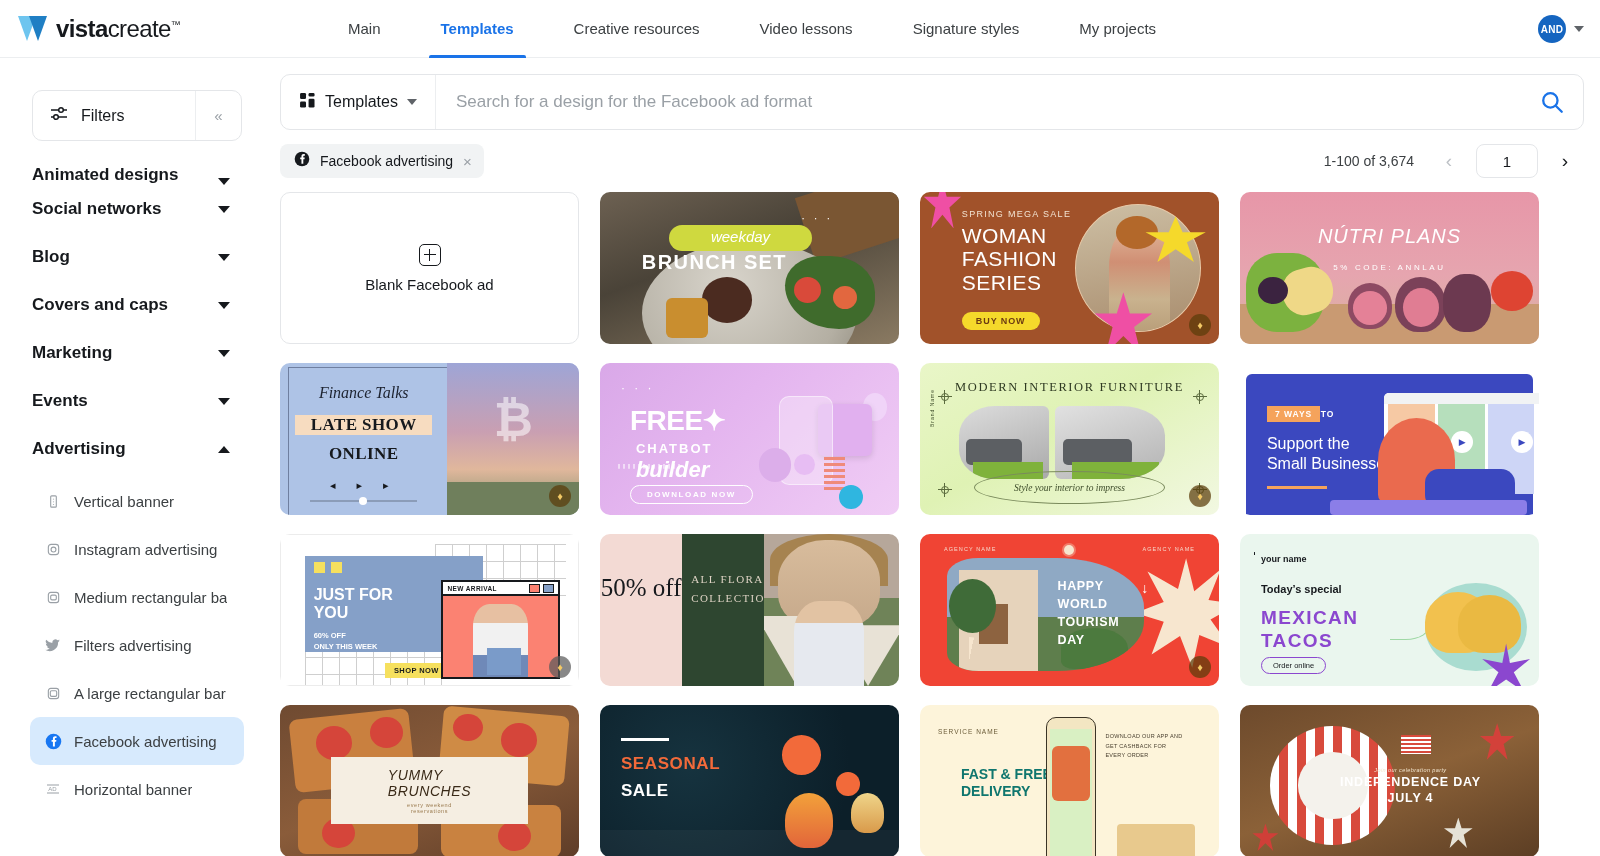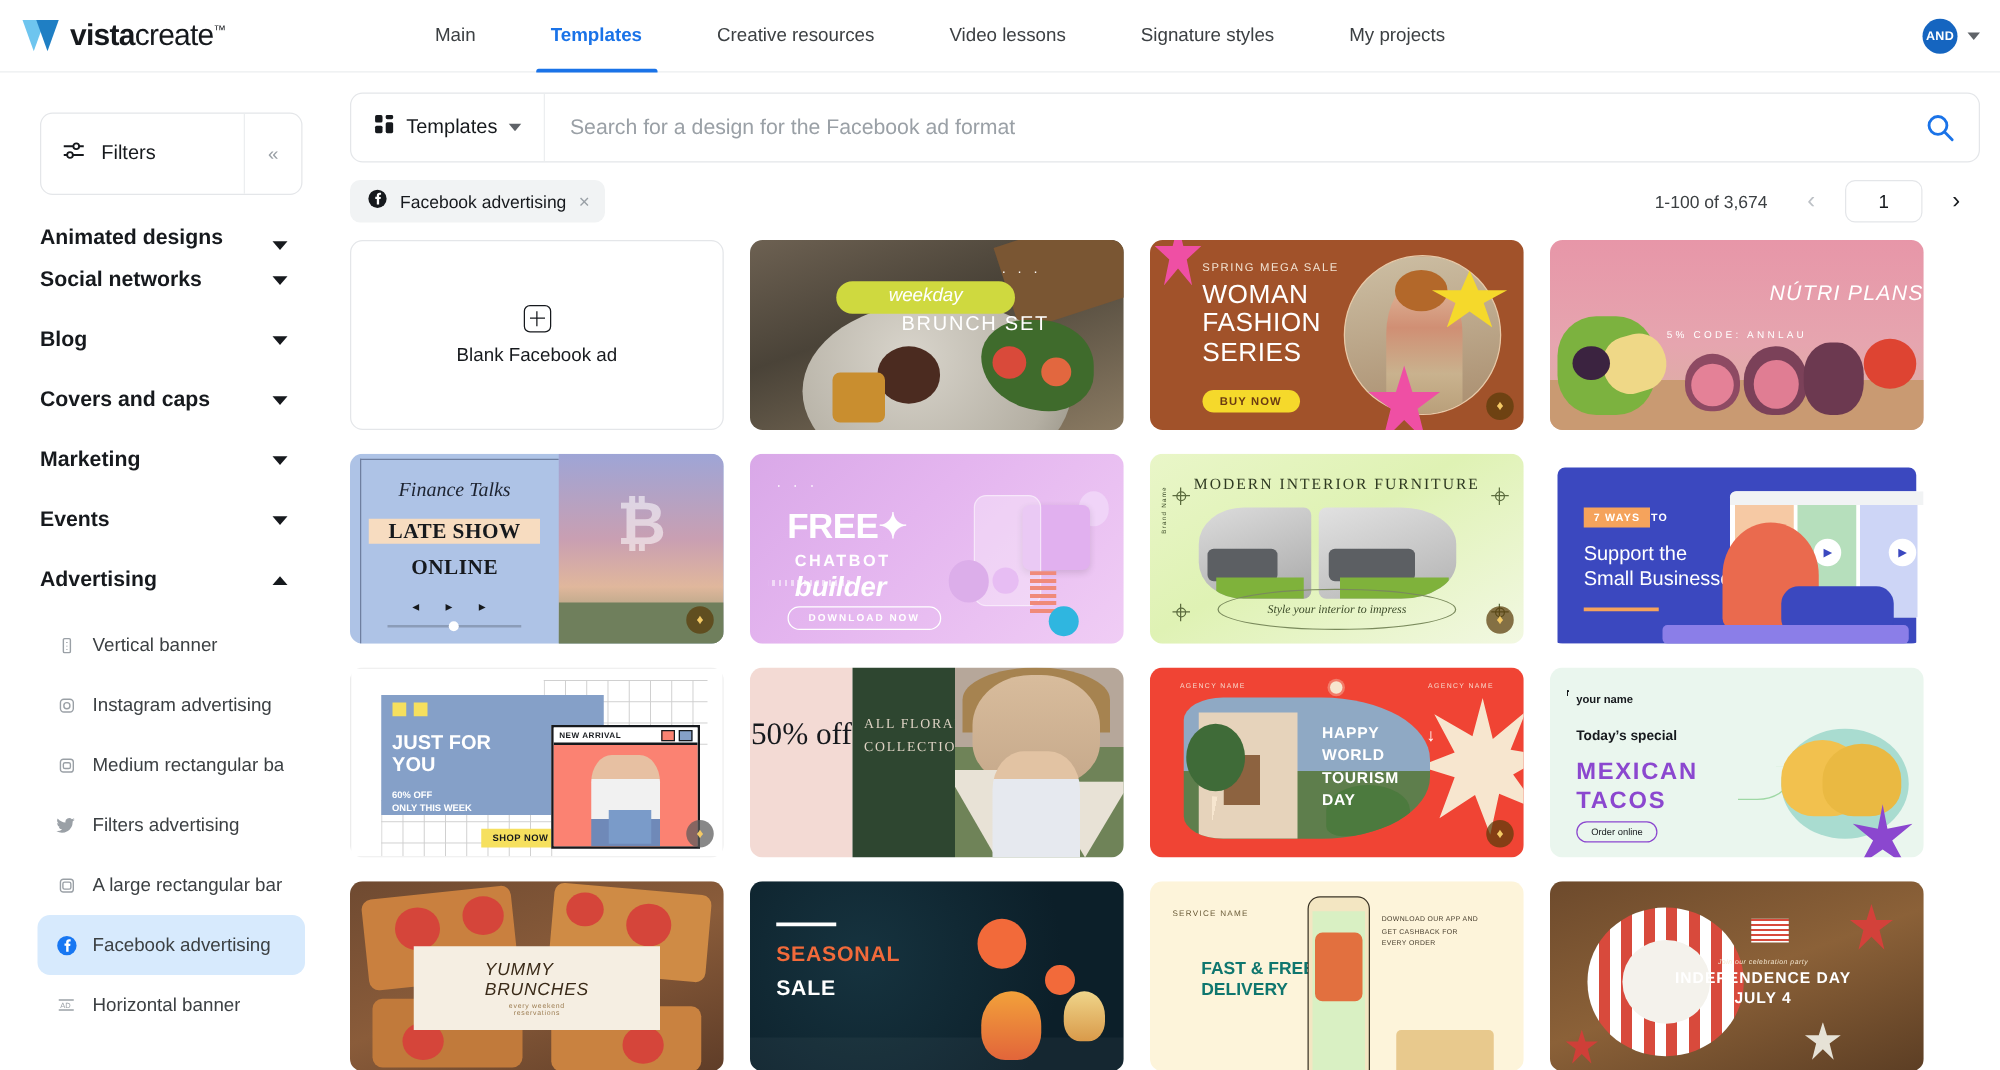--- a/index.html
+++ b/index.html
@@ -74,21 +74,21 @@
 
   
   .sidebar {
     width: 258px; flex: 0 0 258px;
     padding: 16px 0 0 0;
     position: relative;
     overflow: hidden;
   }
   .filters-box {
     margin: 16px 16px 0 32px;
-    height: 66px;
+    height: 51px;
     border: 1px solid #e4e6e9; border-radius: 10px;
     display: flex; align-items: flex-end;
     background: #fff;
   }
   .filters-left {
     flex: 1; display: flex; align-items: center; gap: 12px;
     padding-left: 16px; cursor: pointer; height: 100%;
   }
   .filters-label { font-size: 16px; color: #16191d; }
   .collapse-btn {
@@ -238,21 +238,21 @@
   .t-brunch .food2 { position:absolute; left:22%; top:70%; width:14%; height:26%; border-radius:6px; background:#c98e2f; }
   .t-brunch .greens { position:absolute; right:8%; top:42%; width:30%; height:48%; border-radius:40% 50% 40% 60%; background:#3f6b2c; }
   .t-brunch .tom1 { position:absolute; right:26%; top:56%; width:9%; height:17%; border-radius:50%; background:#d94a3a; }
   .t-brunch .tom2 { position:absolute; right:14%; top:62%; width:8%; height:15%; border-radius:50%; background:#e2673f; }
   .t-brunch .wood { position:absolute; right:-4%; top:-8%; width:36%; height:46%; background:#7a5633; transform:rotate(-18deg); }
   .t-brunch .pill {
     position:absolute; left:23%; top:22%; width:48%; height:17%;
     background:#cfd93f; border-radius: 999px;
   }
   .t-brunch .sc1 { position:absolute; left:23%; top:24%; width:48%; font-size:15px; font-style:italic; text-align:center; color:#fff; }
-  .t-brunch .sc2 { position:absolute; left:14%; top:39%; width:66%; text-align:right; font-size:16px; font-weight:400; letter-spacing:1.4px; color:#fff; }
+  .t-brunch .sc2 { position:absolute; left:14%; top:39%; width:66%; text-align:left; font-size:20px; font-weight:700; letter-spacing:1.4px; color:#fff; }
   .t-brunch .dots { position:absolute; right:22%; top:13%; font-size:11px; color:#fff; letter-spacing:3px; }
 
   
   .t-fashion { background:#a1522a; }
   .t-fashion .oval {
     position:absolute; right:6%; top:8%; width:42%; height:84%;
     border:1.6px solid #e7c9a8; border-radius:50%;
     overflow:hidden;
     background: linear-gradient(170deg,#cdbfa4,#a98d6e);
   }
@@ -291,21 +291,21 @@
   .t-nutri .board { position:absolute; left:0; right:0; bottom:0; height:26%; background:#c99a72; }
   .t-nutri .veg-l { position:absolute; left:2%; bottom:8%; width:26%; height:52%; border-radius:40%; background:#7cb23f; }
   .t-nutri .corn { position:absolute; left:14%; bottom:20%; width:17%; height:30%; border-radius:40%/50%; background:#efd887; transform:rotate(-16deg); }
   .t-nutri .berry { position:absolute; left:6%; bottom:26%; width:10%; height:18%; border-radius:50%; background:#3b2340; }
   .t-nutri .fig1 { position:absolute; left:36%; bottom:10%; width:15%; height:30%; border-radius:50% 50% 46% 46%; background:#8e4a63; }
   .t-nutri .fig1 i { position:absolute; inset:18% 12% 8% 12%; border-radius:50%; background:#e48197; }
   .t-nutri .fig2 { position:absolute; left:52%; bottom:8%; width:17%; height:36%; border-radius:50% 50% 45% 45%; background:#7b4159; }
   .t-nutri .fig2 i { position:absolute; inset:20% 14% 8% 14%; border-radius:50%; background:#e07d93; }
   .t-nutri .fig3 { position:absolute; right:16%; bottom:8%; width:16%; height:38%; border-radius:44%; background:#6c3950; }
   .t-nutri .tomr { position:absolute; right:2%; bottom:22%; width:14%; height:26%; border-radius:50%; background:#de4432; }
-  .t-nutri .h1 { left:0; right:0; top:22%; text-align:right; font-size:17px; letter-spacing:1px; color:#fff; font-style:italic; }
+  .t-nutri .h1 { left:0; right:0; top:22%; text-align:center; font-size:20px; letter-spacing:1px; color:#fff; font-style:italic; }
   .t-nutri .h2 { left:0; right:0; top:47%; text-align:center; font-size:8px; letter-spacing:2.6px; color:#fff; }
 
   
   .t-finance { background:#aec3e6; display:flex; }
   .t-finance .left { width:56%; position:relative; }
   .t-finance .right { width:44%; position:relative; overflow:hidden;
     background: linear-gradient(180deg,#9ea5d6 0%,#c99fb2 45%,#e0b79c 70%,#7c8f6a 100%); }
   .t-finance .btc {
     position:absolute; left:28%; top:12%; width:44%; height:50%;
     color: rgba(255,255,255,0.55); font-size:48px; font-weight:700;

